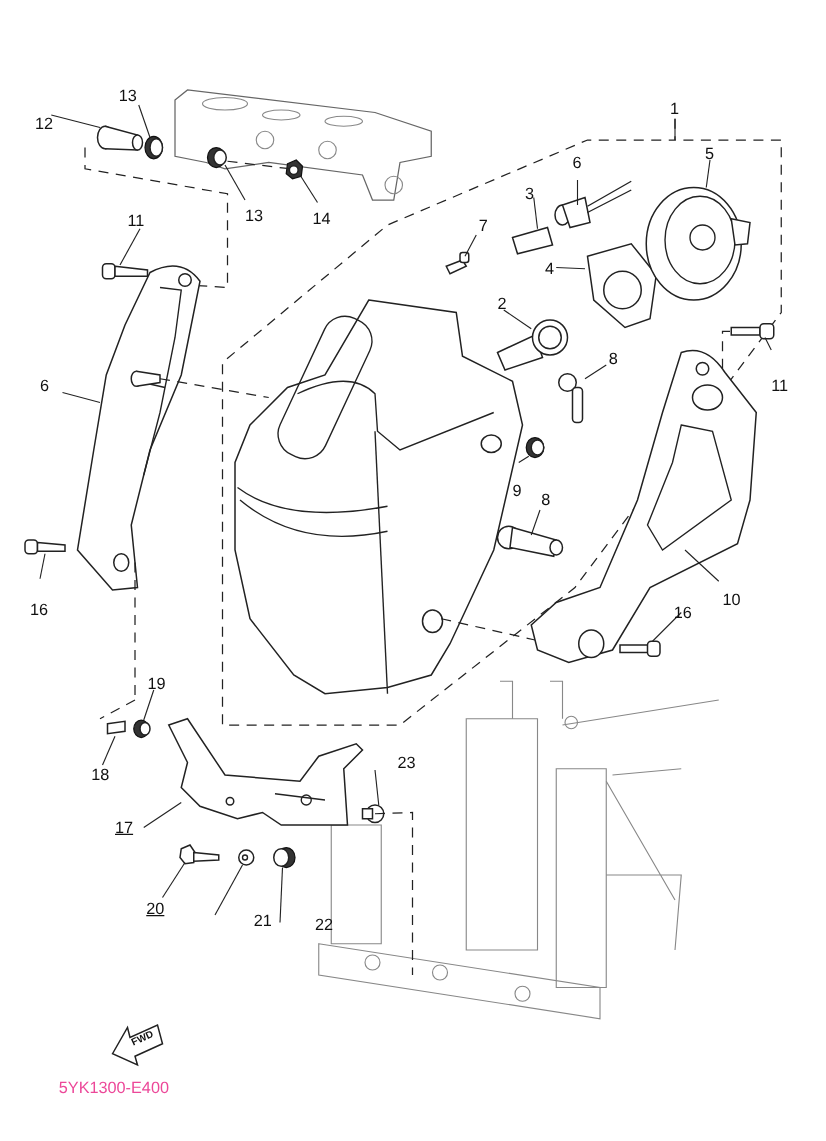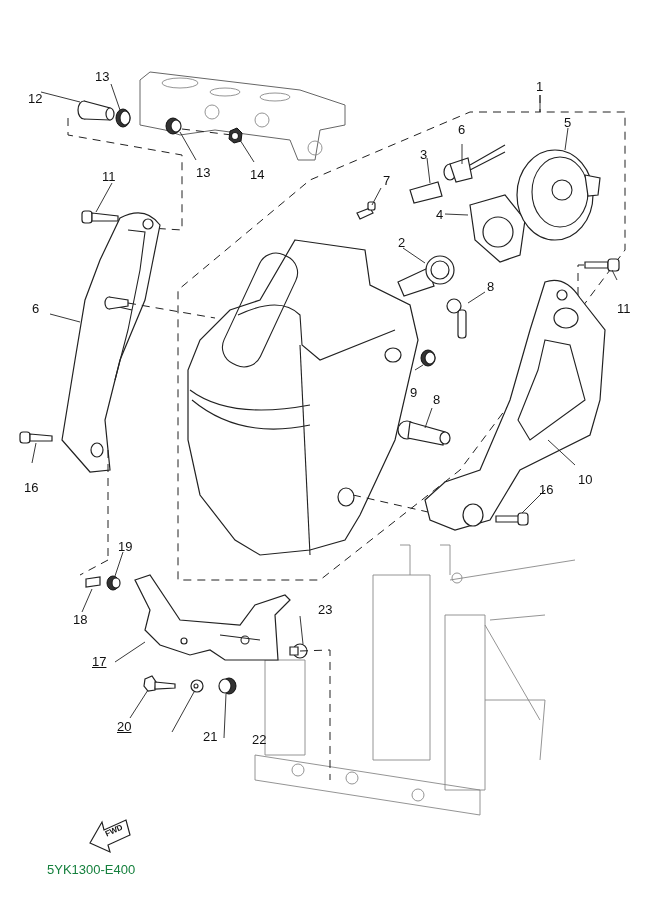--- a/index.html
+++ b/index.html
@@ -1,20 +1,20 @@
 <!DOCTYPE html>
 <html><head>
 <meta charset="utf-8">
 <style>
   html, body { margin: 0; padding: 0; background: #ffffff; }
   body { width: 661px; height: 913px; position: relative; overflow: hidden;
          font-family: "Liberation Sans", sans-serif; }
   #diagram { position: absolute; left: 0; top: 0; width: 661px; height: 913px; }
   .lbl { position: absolute; font-size: 13px; color: #111; line-height: 1; }
-  .code { position: absolute; left: 47px; top: 862px; font-size: 13px; color: #15803d; }
+  .code { position: absolute; left: 47px; top: 862px; font-size: 13px; color: #ec4899; }
   svg .ln { fill: none; stroke: #222; stroke-width: 1.1; }
   svg .lt { fill: none; stroke: #888; stroke-width: 0.9; }
   svg .dash { fill: none; stroke: #222; stroke-width: 1; stroke-dasharray: 8 6; }
   svg .lead { fill: none; stroke: #222; stroke-width: 0.9; }
   svg .part { fill: #fff; stroke: #222; stroke-width: 1.2; }
   svg .partf { fill: #fff; stroke: #666; stroke-width: 1; }
   svg .dark { fill: #333; stroke: #111; stroke-width: 1; }
 </style>
 </head>
 <body>

